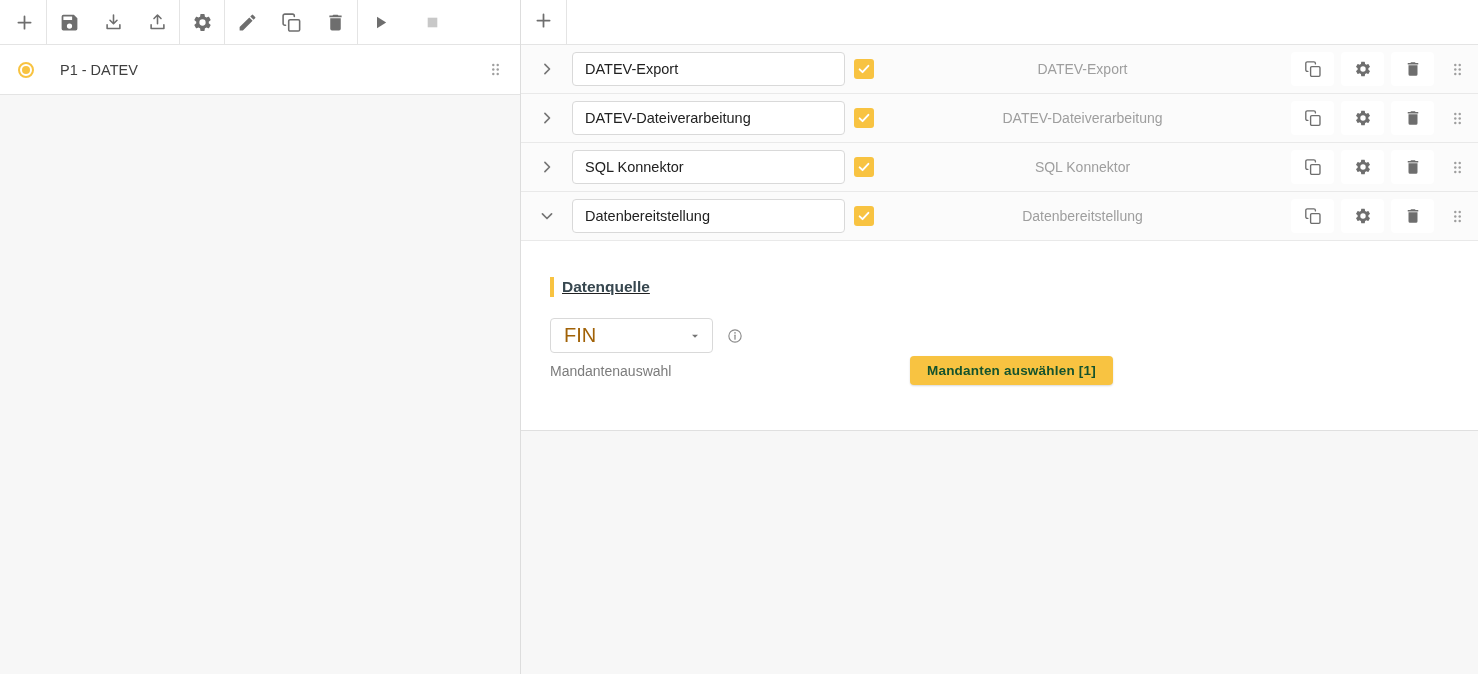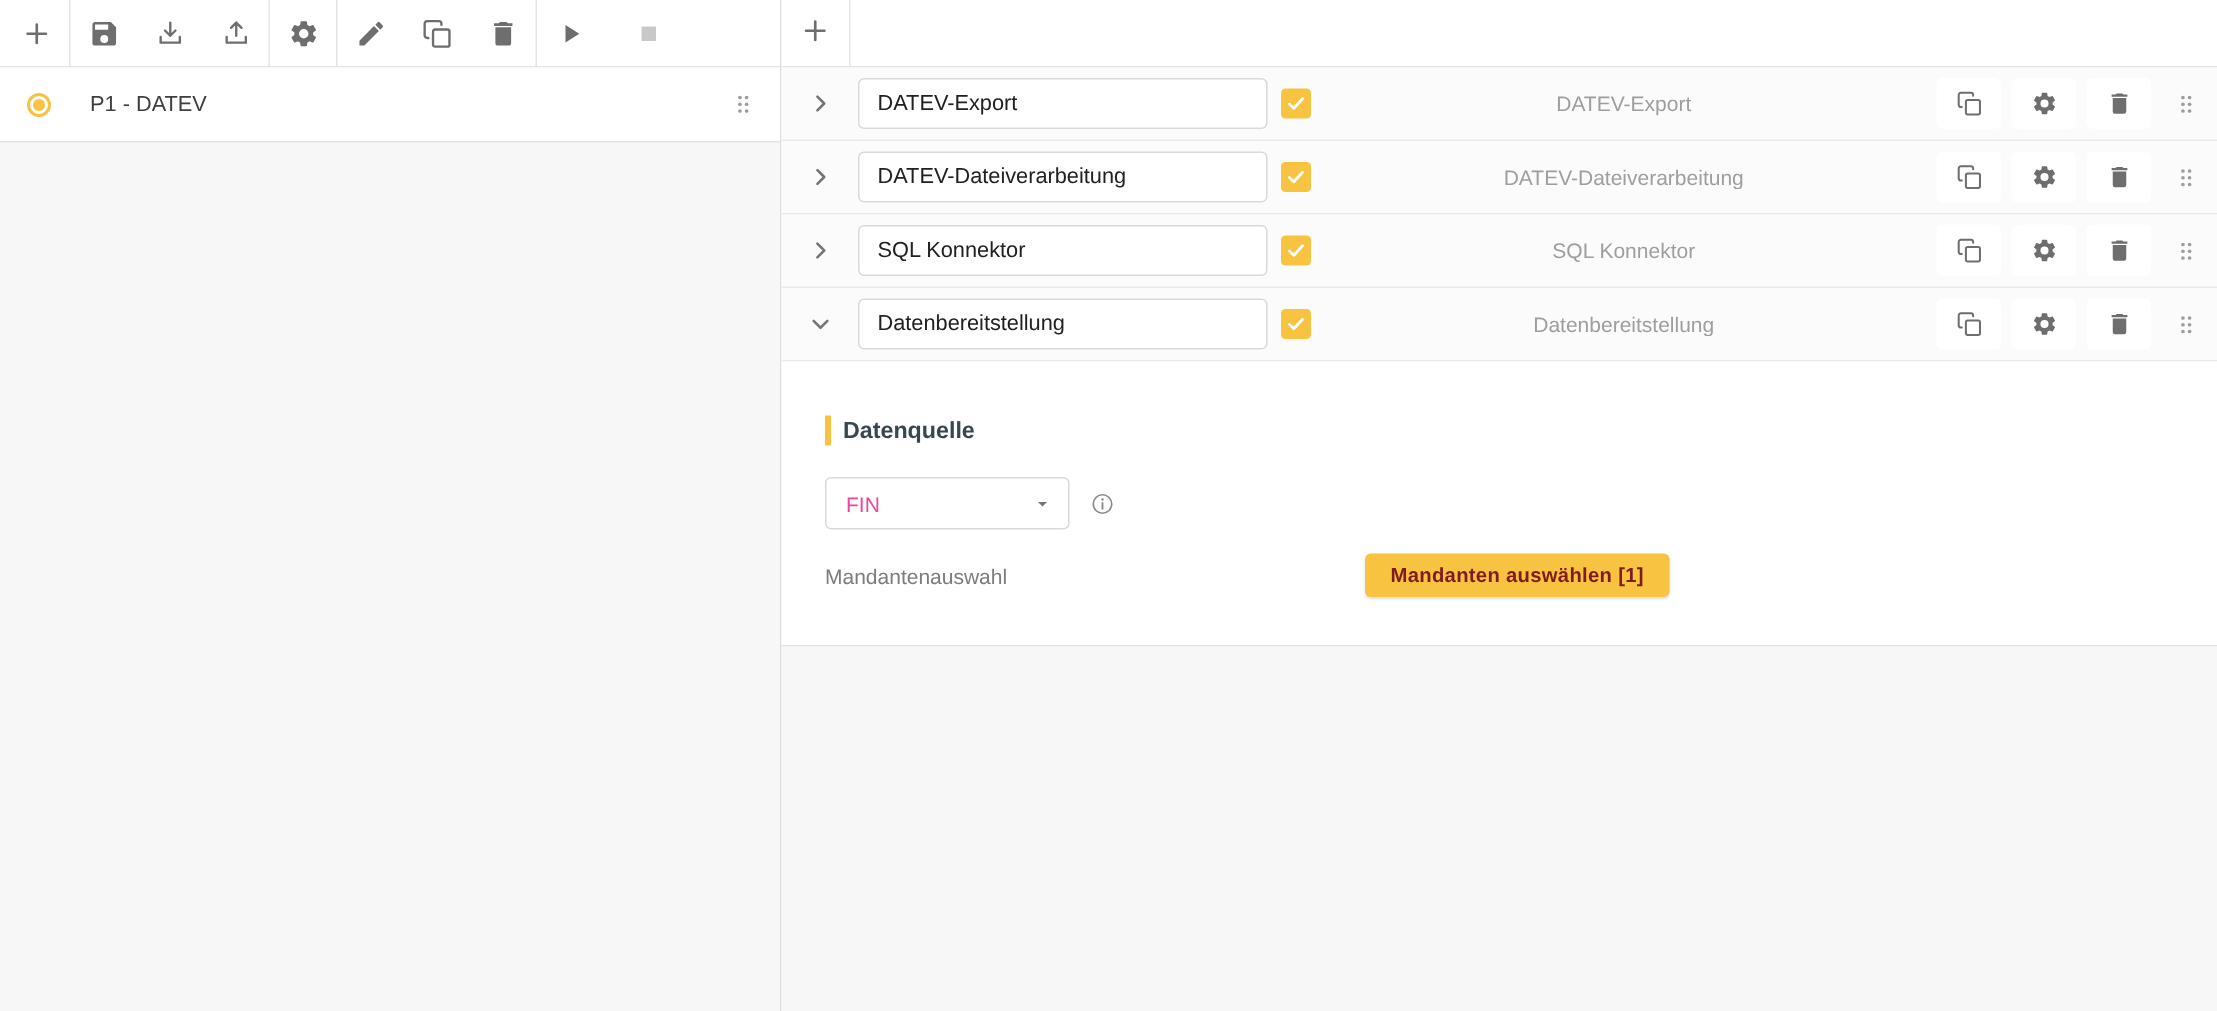--- a/index.html
+++ b/index.html
@@ -79,41 +79,41 @@
     display:flex; align-items:center; justify-content:center; cursor:pointer; padding:0;
   }
   .row-btn svg{ width:18px; height:18px; display:block; }
   .step-row .drag-handle{ margin-right:10px; }
 
   
   .detail{
     background:#ffffff; border-bottom:1px solid #e0e0e0;
     height:190px; padding:36px 30px 0 29px;
   }
-  .section-heading{ display:flex; align-items:flex-end; height:20px; }
+  .section-heading{ display:flex; align-items:center; height:20px;text-decoration:underline; }
   .accent-bar{ width:4px; height:20px; background:var(--accent); margin-right:8px; flex:none; }
   .section-title{ margin:0; font-size:15.5px; font-weight:bold; color:#37474f; }
   .field-row{ display:flex; align-items:center; margin-top:21px; }
-  .field-row + .field-row{ margin-top:16px; }
+  .field-row + .field-row{ margin-top:3px; }
   .field-label{ width:360px; font-size:14px; color:#7c7c7c; flex:none; }
   .field-control{ display:flex; align-items:center; }
   .select{
     width:163px; height:35px; background:#ffffff; border:1px solid #d9d9d9; border-radius:4px;
     display:flex; align-items:center; justify-content:space-between;
-    padding:0 9px 0 13px; font-size:14px; color:#ec4899; cursor:pointer;
+    padding:0 9px 0 13px; font-size:20px; color:#a16207; cursor:pointer;
   }
   .caret svg{ width:16px; height:16px; display:block; color:#757575; }
   .info-btn{
     margin-left:13px; border:none; background:transparent; padding:0; color:#8b8b8b;
     display:flex; align-items:center; cursor:pointer;
   }
   .info-btn svg{ width:18px; height:18px; display:block; }
   .accent-btn{
     height:29px; padding:0 17px; border:none; border-radius:4px;
-    background:var(--accent); color:#7f1d1d; font-family:inherit;
+    background:var(--accent); color:#14532d; font-family:inherit;
     font-size:13.5px; font-weight:bold; letter-spacing:.2px; cursor:pointer;
     box-shadow:0 1px 2px rgba(0,0,0,.15);
   }
   .pane-rest{ flex:1; background:#f7f7f7; }
 
   
   .st{ stroke:currentColor; stroke-width:2; fill:none; stroke-linecap:round; stroke-linejoin:round; }
   .st18{ stroke:currentColor; stroke-width:1.8; fill:none; stroke-linecap:round; stroke-linejoin:round; }
   .fl{ fill:currentColor; }
 </style>

